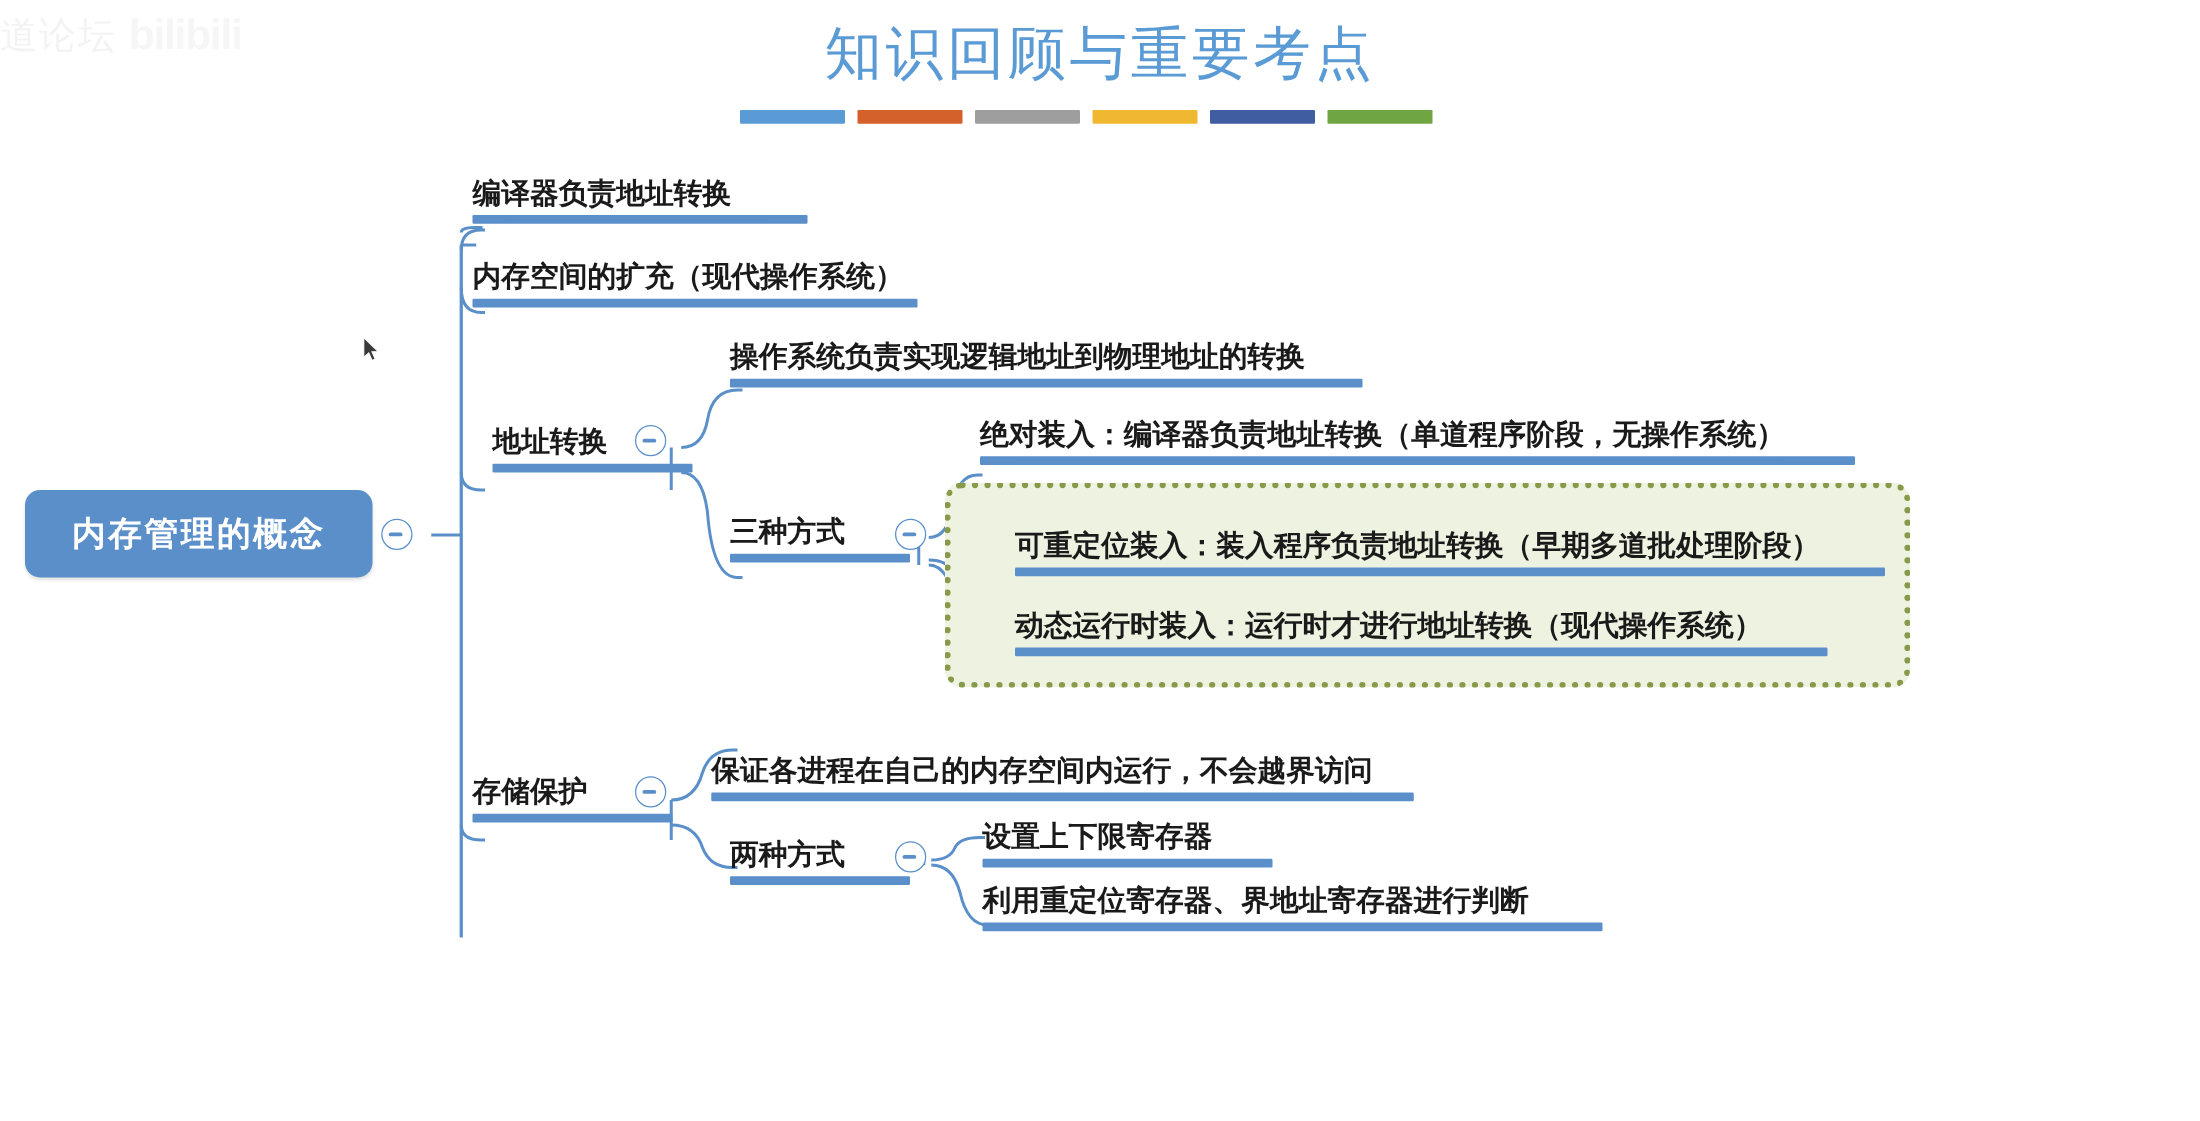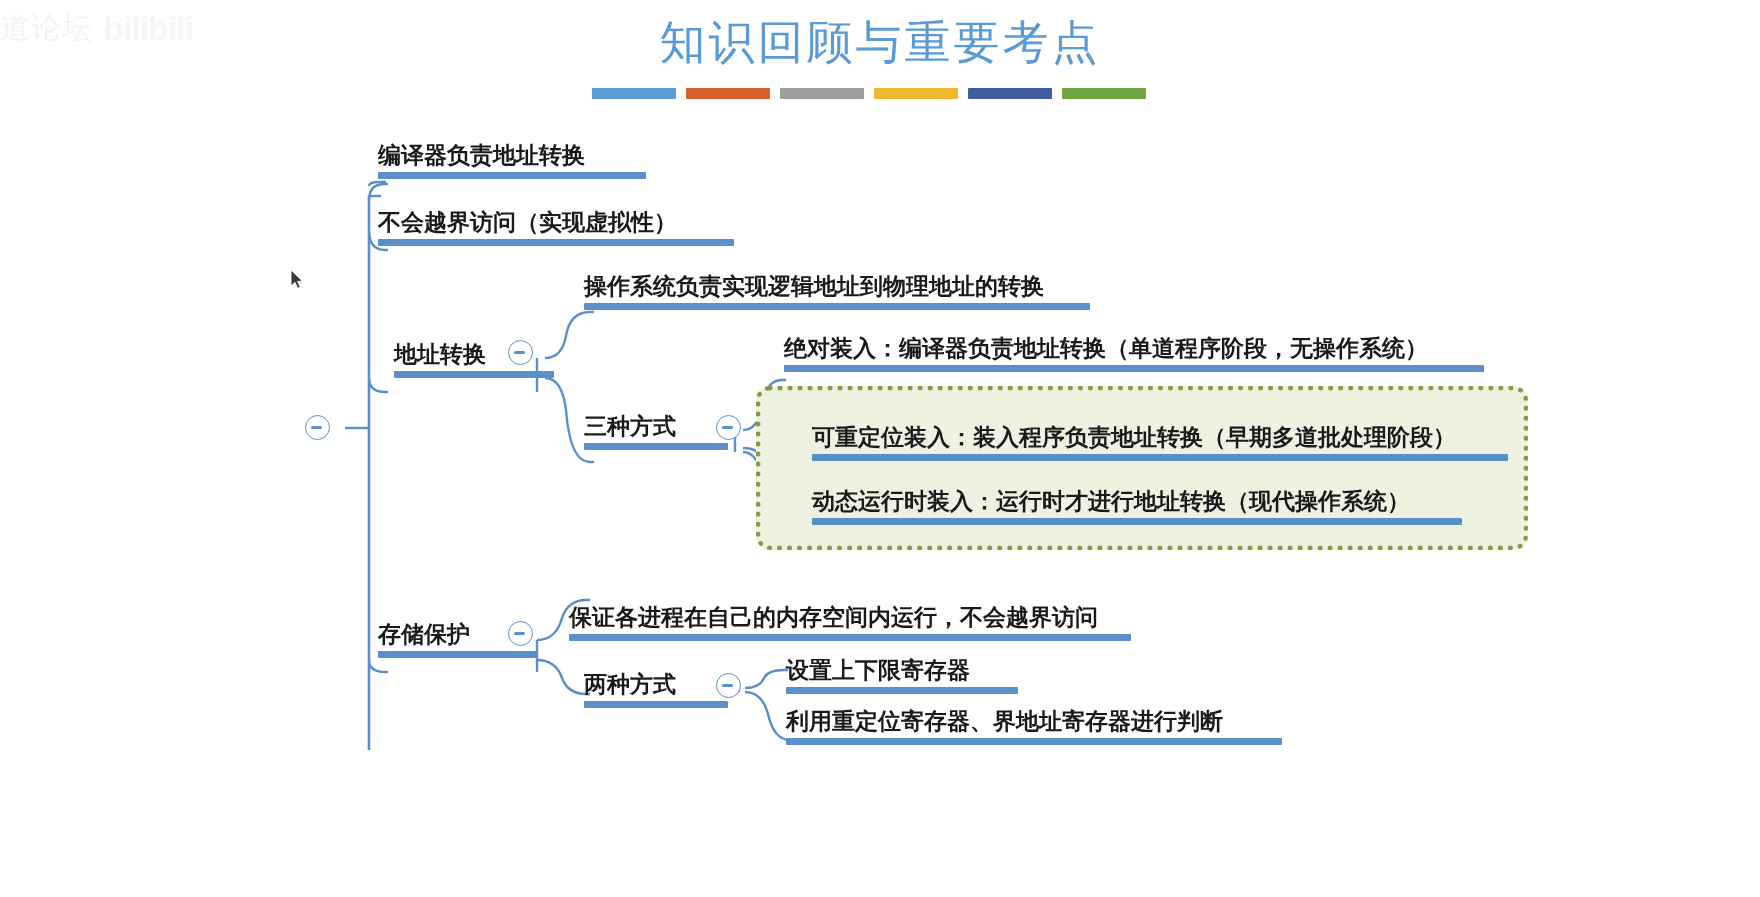--- a/index.html
+++ b/index.html
@@ -232,29 +232,32 @@
     <g fill="none" stroke="#5b8fc9" stroke-width="2.4">
 
       <path d="M 745 688 Q 760 688 764 678 Q 768 670 784 670 L 788 670"></path>
       <path d="M 745 692 Q 762 692 768 714 Q 774 740 790 740 L 794 740"></path>
       <path d="M 739 688 L 739 692"></path>
     </g>
   </svg>
 
   <div class="group-box"></div>
 
+  <div class="root-node">
+    <span class="root-label">内存管理的概念</span>
+  </div>
   <div class="toggle" style="left:305px; top:415px;"></div>
 
   <div class="node" style="left:378px; top:141px;">
     <div class="node-label">编译器负责地址转换</div>
     <div class="underline" style="width:268px;"></div>
   </div>
 
   <div class="node" style="left:378px; top:208px;">
-    <div class="node-label">不会越界访问（实现虚拟性）</div>
+    <div class="node-label">内存空间的扩充（现代操作系统）</div>
     <div class="underline" style="width:356px;"></div>
   </div>
 
   <div class="node" style="left:378px; top:340px;margin-left:16px;">
     <div class="node-label">地址转换</div>
     <div class="underline" style="width:160px;"></div>
   </div>
   <div class="toggle" style="left:508px; top:340px;"></div>
 
   <div class="node" style="left:584px; top:272px;">

